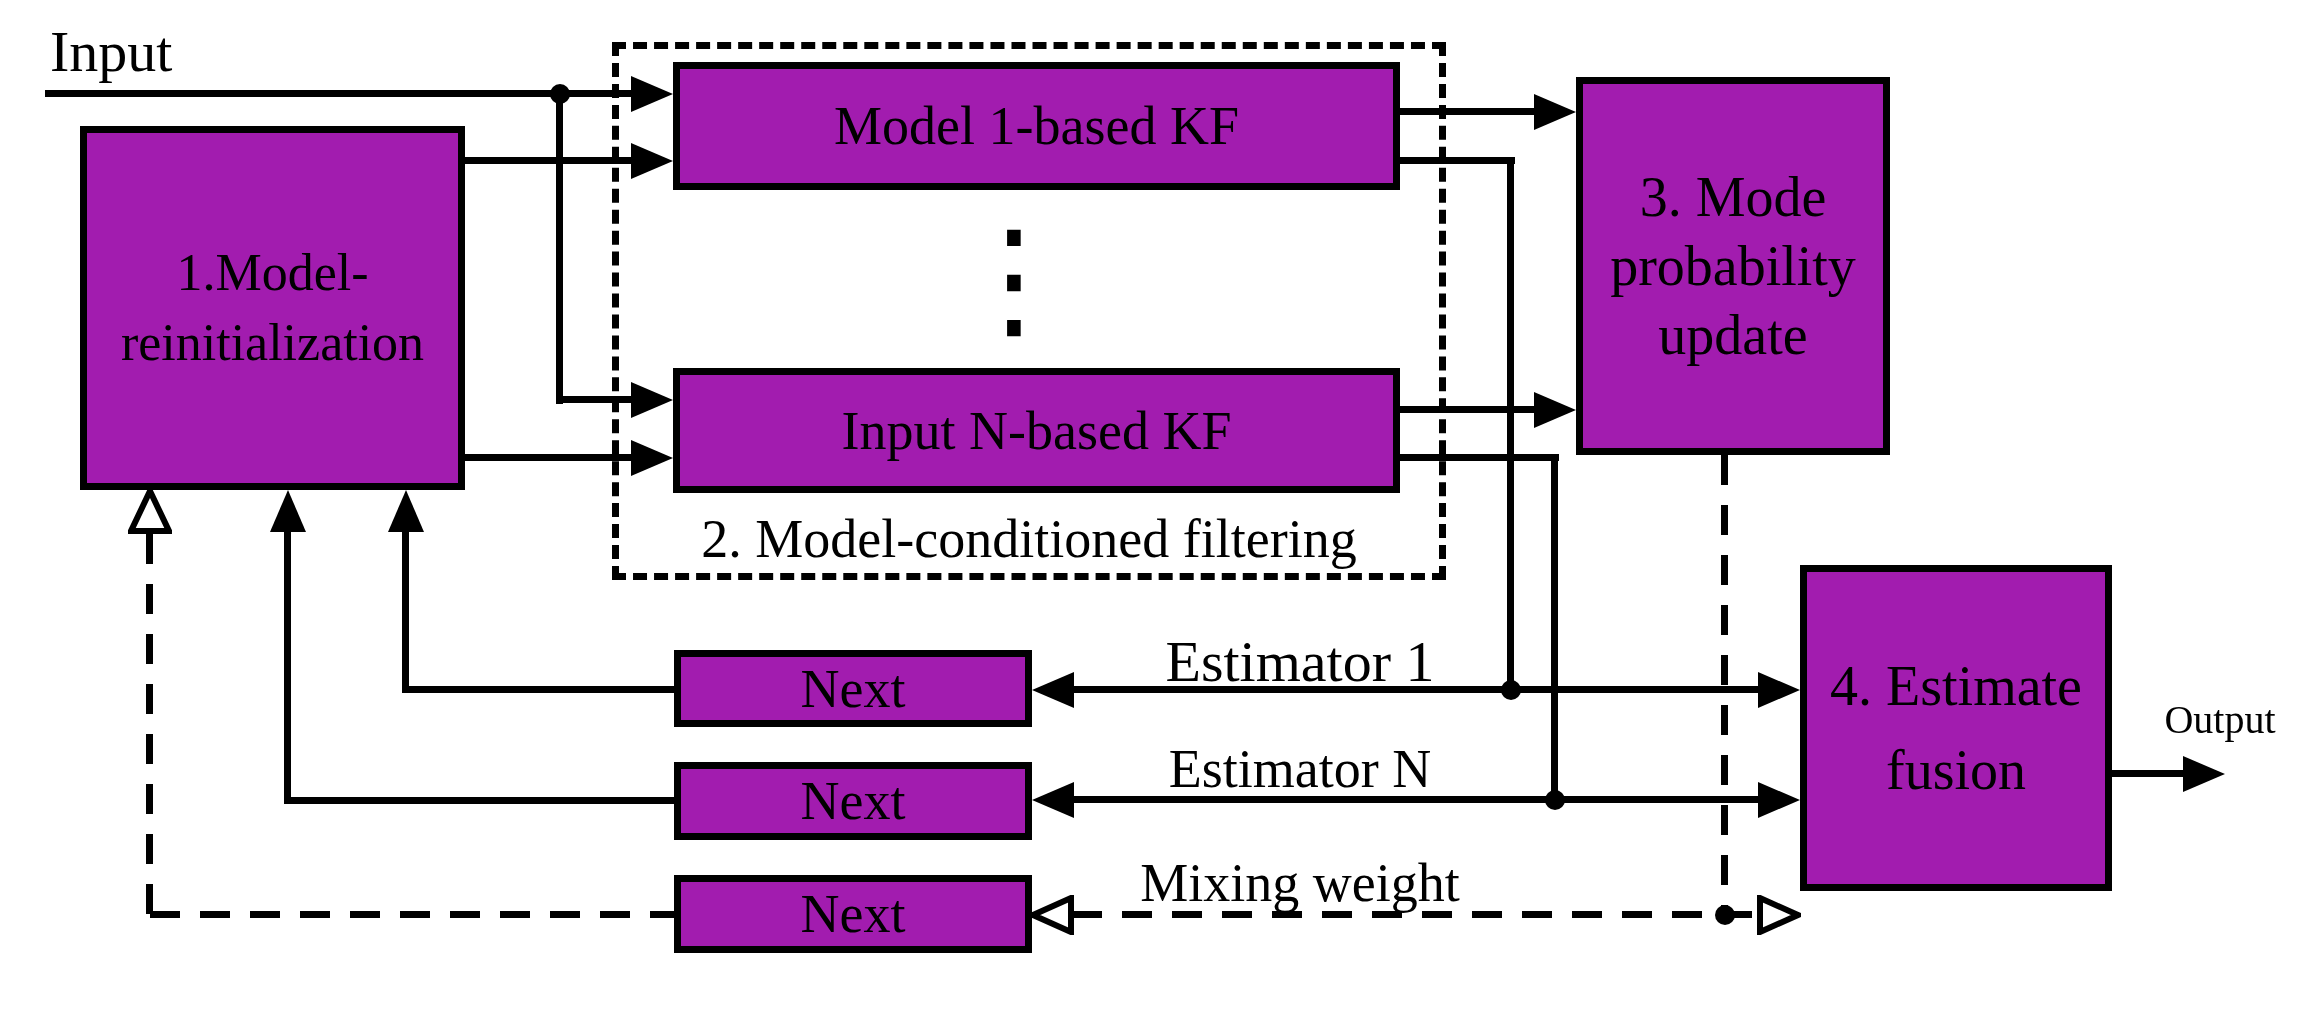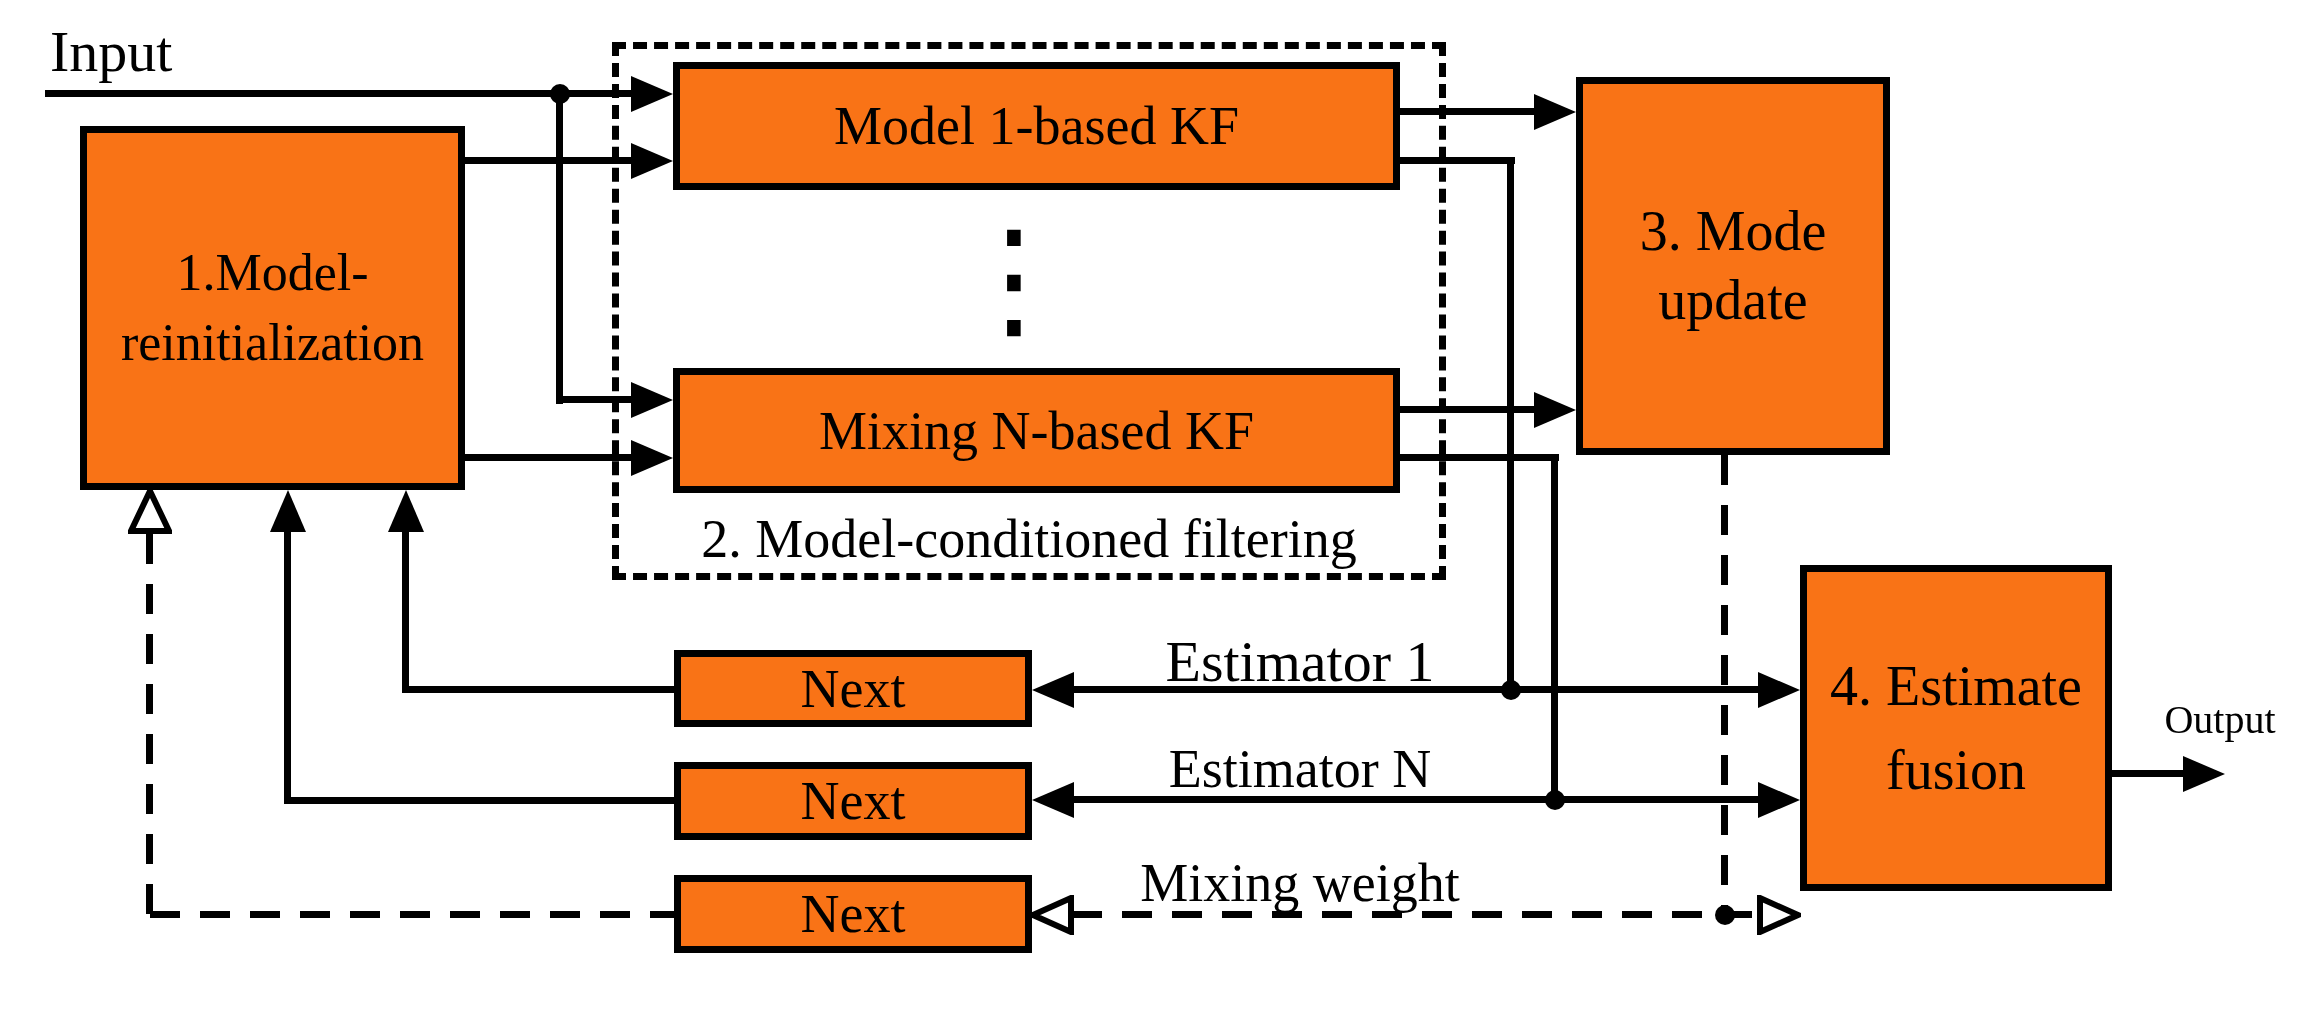--- a/index.html
+++ b/index.html
@@ -8,21 +8,21 @@
     width:2319px;height:1019px;
     background:#ffffff;
     font-family:"Liberation Serif","DejaVu Serif",serif;
     color:#000;
     overflow:hidden;
   }
   .box{
     position:absolute;
     border:7px solid #000;
     box-sizing:border-box;
-    background:#f97316;
+    background:#a21caf;
     display:flex;flex-direction:column;
     align-items:center;justify-content:center;
     text-align:center;
   }
   .dashedbox{
     position:absolute;
     border:7px dashed #000;
     box-sizing:border-box;
   }
   .lbl{position:absolute;white-space:nowrap;}
@@ -68,27 +68,28 @@
   <div class="box" style="left:80px;top:126px;width:385px;height:364px;">
     <span class="t50">1.Model-</span>
     <span class="t50">reinitialization</span>
   </div>
 
   <div class="box" style="left:673px;top:62px;width:727px;height:128px;">
     <span class="t54">Model 1-based KF</span>
   </div>
 
   <div class="box" style="left:673px;top:368px;width:727px;height:125px;">
-    <span class="t54">Mixing N-based KF</span>
+    <span class="t54">Input N-based KF</span>
   </div>
 
   <span class="lbl" style="left:948px;top:228px;width:60px;text-align:center;font-size:132px;line-height:100px;font-family:'DejaVu Sans',sans-serif;">⋮</span>
 
   <div class="box" style="left:1576px;top:77px;width:314px;height:378px;">
     <span class="t56" style="line-height:69px;">3. Mode</span>
+    <span class="t56" style="line-height:69px;">probability</span>
     <span class="t56" style="line-height:69px;">update</span>
   </div>
 
   <div class="box" style="left:1800px;top:565px;width:312px;height:326px;">
     <span class="t56" style="line-height:84px;">4. Estimate</span>
     <span class="t56" style="line-height:84px;">fusion</span>
   </div>
 
   <div class="box" style="left:674px;top:650px;width:358px;height:77px;">
     <span class="t54">Next</span>

